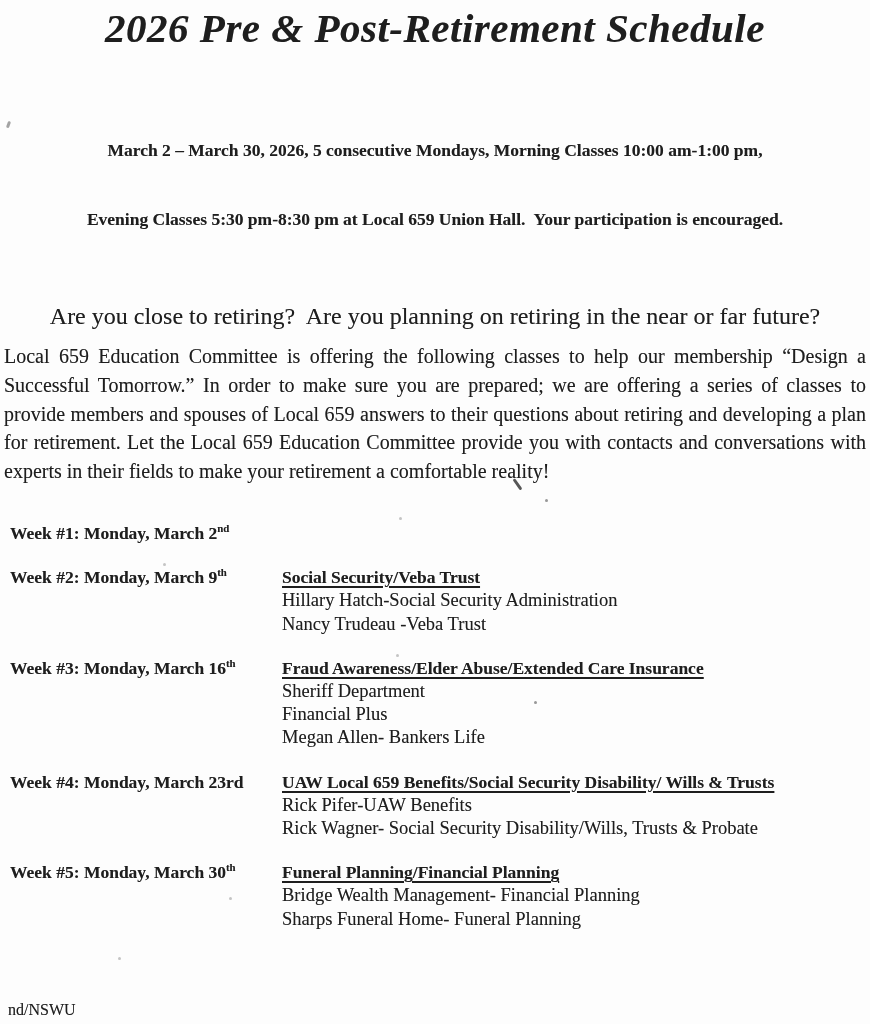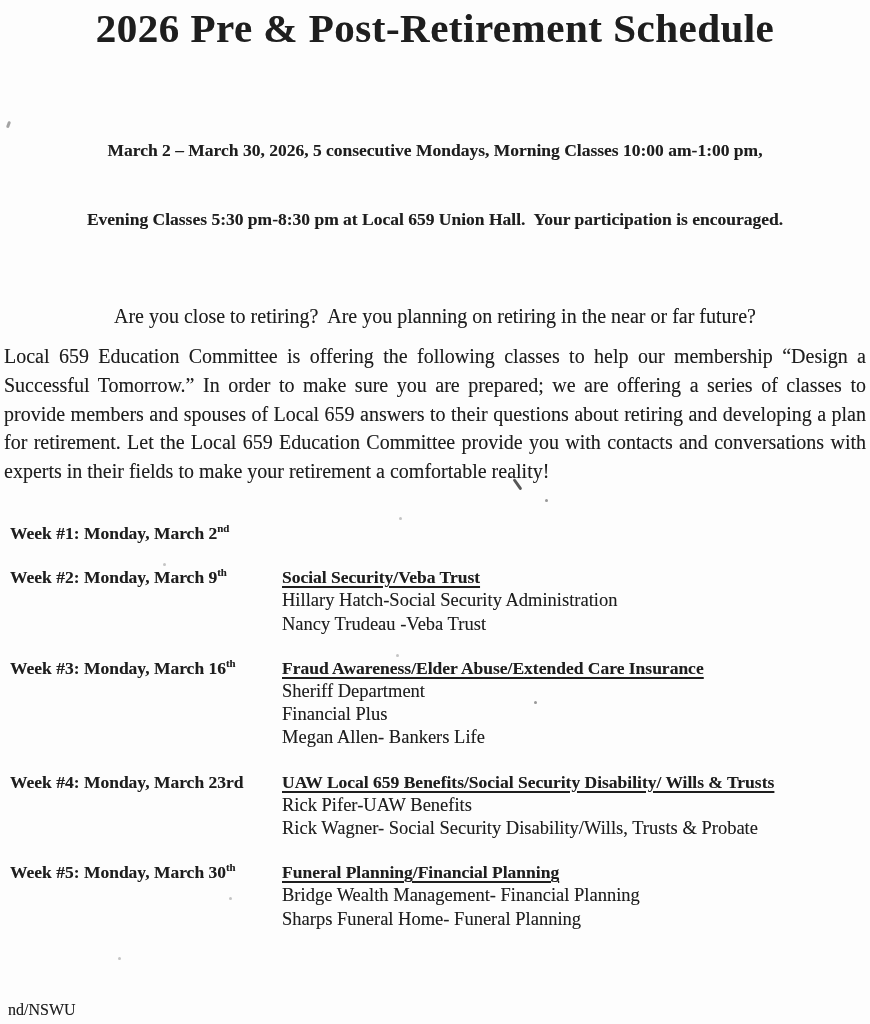--- a/index.html
+++ b/index.html
@@ -18,33 +18,34 @@
     overflow: hidden;
     text-shadow: 0 0 0.5px rgba(25,25,25,0.4);
   }
   .doc-title {
     padding-top: 5px;
     text-align: center;
     font-size: 41px;
     font-weight: bold;
     line-height: 47px;
     letter-spacing: 0.5px;
+    font-style: italic;
   }
   .intro-block {
     margin-top: 41px;
     text-align: center;
     font-weight: bold;
     font-size: 17.5px;
     line-height: 23px;
     white-space: pre-wrap;
   }
   .question-line {
     margin-top: 26px;
     text-align: center;
-    font-size: 20px;
+    font-size: 24px;
     line-height: 27px;
     white-space: pre-wrap;
   }
   .body-paragraph {
     margin: 12px 4px 0 4px;
     text-align: justify;
     text-justify: inter-word;
     font-size: 20px;
     line-height: 28.8px;
   }

